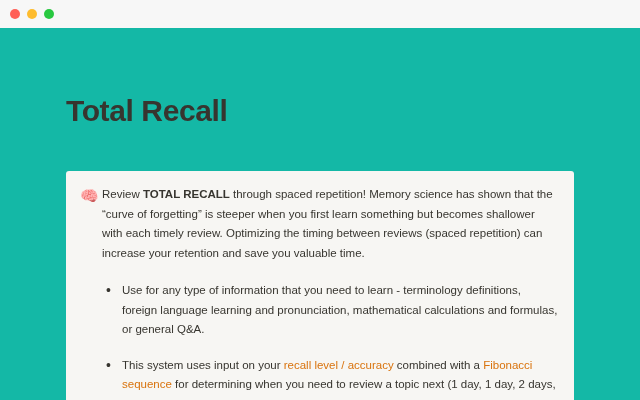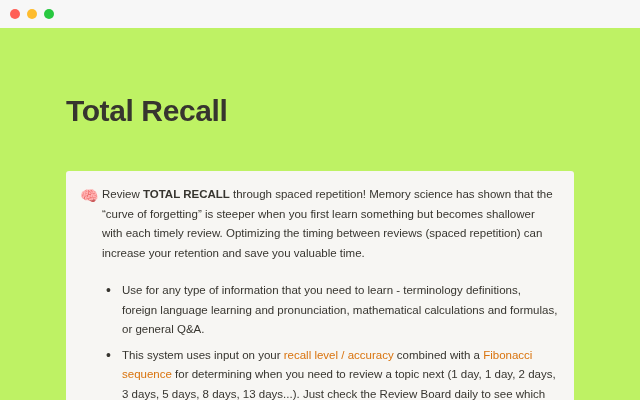--- a/index.html
+++ b/index.html
@@ -9,21 +9,21 @@
     height: 400px;
     overflow: hidden;
     background: #ffffff;
     font-family: "Liberation Sans", sans-serif;
   }
 
   .window {
     position: relative;
     width: 640px;
     height: 400px;
-    background: #bef264;
+    background: #14b8a6;
   }
 
   
   .titlebar {
     height: 28px;
     background: #f7f7f7;
     display: flex;
     align-items: center;
     padding-left: 10px;
     box-sizing: border-box;
@@ -94,21 +94,21 @@
   .bullets {
     margin: 18px 0 0 0;
     padding-left: 42px;
     list-style: none;
   }
   .bullets li {
     position: relative;
     font-size: 11.5px;
     line-height: 19.5px;
     color: #37352f;
-    margin-bottom: 6px;
+    margin-bottom: 16px;
   }
   .bullets li:last-child { margin-bottom: 0; }
   .bullets li::before {
     content: "\2022";
     position: absolute;
     left: -16px;
     top: 0;
     font-size: 14px;
     line-height: 19.5px;
     color: #37352f;

